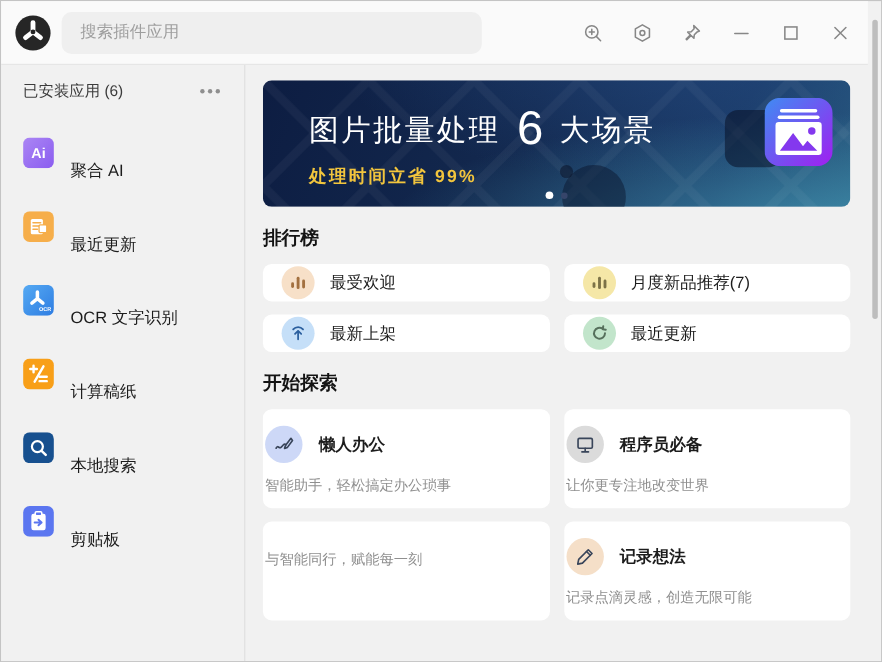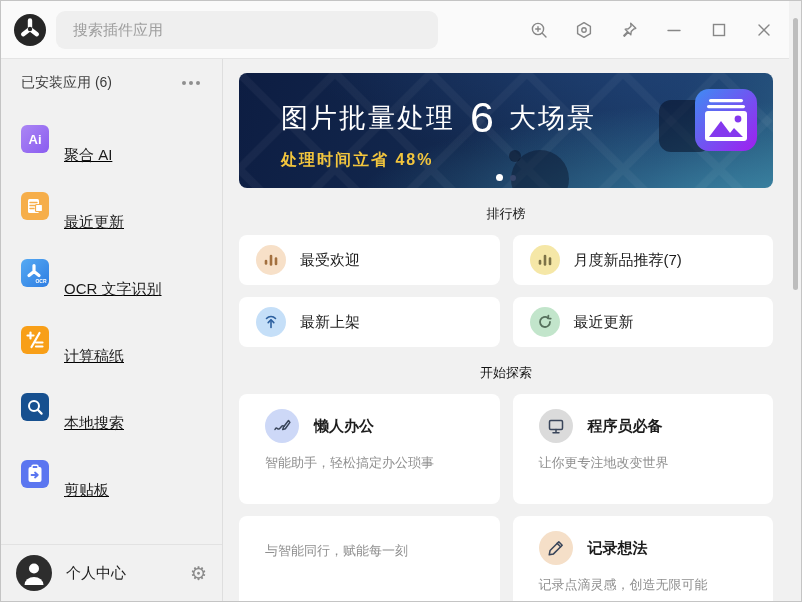--- a/index.html
+++ b/index.html
@@ -26,21 +26,21 @@
   .win-controls .wc { width:20px; height:20px; display:flex; align-items:center; justify-content:center; cursor:default; }
   
   .sidebar {
     position:absolute; top:58px; left:0; width:222px; bottom:0;
     background:#f1f1f1; border-right:1px solid #dedede;
   }
   .sb-header { display:flex; align-items:center; justify-content:space-between; padding:15px 20px 0 20px; }
   .sb-header-label { font-size:14px; color:#3c3c3c; }
   .more-dots { display:flex; gap:3px; padding:4px 2px; }
   .more-dots i { width:4px; height:4px; border-radius:50%; background:#8f8f8f; }
-  .app-list { margin-top:13px;text-decoration:underline; }
+  .app-list { margin-top:13px; }
   .app-item { display:flex; align-items:center; gap:15px; padding:7px 20px; cursor:default; }
   .app-item .badge { width:28px; height:28px; flex:0 0 auto; }
   .app-item .app-label { font-size:15px; color:#1c1c1c;margin-top:34px; }
   .sb-footer {
     position:absolute; left:0; right:0; bottom:0; height:57px;
     border-top:1px solid #e2e2e2; display:flex; align-items:center; padding:0 15px;
   }
   .avatar { width:36px; height:36px; }
   .sb-footer-label { margin-left:14px; font-size:15px; color:#1c1c1c; }
   .gear { margin-left:auto; font-size:19px; color:#8a8a8a; line-height:1; cursor:default; }
@@ -68,29 +68,29 @@
   .banner-title { display:flex; align-items:center; gap:15px; font-weight:normal; }
   .bt-prefix,.bt-suffix { font-size:27px; letter-spacing:2px; }
   .bt-number { font-size:43px; line-height:1; }
   .banner-subtitle { margin-top:11px; font-size:16px; font-weight:bold; color:#f2c53d; letter-spacing:2px; }
   .banner-art { position:absolute; right:16px; top:16px; z-index:2; }
   .banner-art-shadow { position:absolute; right:62px; top:27px; width:52px; height:52px; border-radius:12px; background:rgba(8,17,38,.55); z-index:1; }
   .banner-dots { position:absolute; bottom:7px; left:50%; transform:translateX(-50%); display:flex; align-items:center; gap:7px; z-index:3; }
   .bdot { width:6px; height:6px; border-radius:50%; background:#36456a; cursor:default; }
   .bdot.active { width:7px; height:7px; background:#ffffff; }
   
-  .section-title { margin:17px 0 12px 0; font-size:13px; font-weight:normal; color:#141414;text-align:center; }
+  .section-title { margin:17px 0 12px 0; font-size:17px; font-weight:bold; color:#141414; }
   .card-grid { display:grid; grid-template-columns:1fr 1fr; gap:12px 13px; }
   .rank-card {
-    height:50px; background:#fff; border-radius:8px;
+    height:34px; background:#fff; border-radius:8px;
     display:flex; align-items:center; gap:14px; padding:0 17px; cursor:default;
   }
   .rank-icon { width:30px; height:30px; border-radius:50%; display:flex; align-items:center; justify-content:center; flex:0 0 auto; }
   .rank-label { font-size:15px; color:#1c1c1c; }
-  .explore-card { height:110px; background:#fff; border-radius:8px; padding:15px 26px; cursor:default; }
+  .explore-card { height:90px; background:#fff; border-radius:8px; padding:15px 2px; cursor:default; }
   .explore-head { display:flex; align-items:center; gap:15px; }
   .explore-icon { width:34px; height:34px; border-radius:50%; display:flex; align-items:center; justify-content:center; flex:0 0 auto; }
   .explore-label { font-size:15px; font-weight:bold; color:#1c1c1c; }
   .explore-desc { margin-top:11px; font-size:13px; color:#8f8f8f; }
   
   .bg-peach { background:#f7e0c8; } .bg-yellow { background:#f5e7a7; }
   .bg-blue  { background:#c5dff8; } .bg-green  { background:#c2e5cb; }
   .bg-lav   { background:#cdd8f7; } .bg-gray   { background:#dbdbdb; }
   .bg-sky   { background:#c3ddf6; } .bg-sand   { background:#f5dfc8; }
 </style>
@@ -216,43 +216,34 @@
         <svg class="badge" viewBox="0 0 28 28">
           <rect width="28" height="28" rx="6" fill="#5b76f0"></rect>
           <rect x="7.5" y="7" width="13" height="15" rx="2" fill="#ffffff"></rect>
           <rect x="11" y="5.2" width="6" height="3.6" rx="1.2" fill="#5b76f0" stroke="#ffffff" stroke-width="1.4"></rect>
           <path d="M10.5 15 h6 M14 12.5 l2.8 2.5 -2.8 2.5" fill="none" stroke="#5b76f0" stroke-width="1.8" stroke-linecap="round" stroke-linejoin="round"></path>
         </svg>
         <span class="app-label">剪贴板</span>
       </div>
     </div>
 
-    <div class="sb-footer">
-      <svg class="avatar" viewBox="0 0 36 36">
-        <circle cx="18" cy="18" r="18" fill="#2d2d2d"></circle>
-        <circle cx="18" cy="13.5" r="5" fill="#ffffff"></circle>
-        <path d="M8.5 30 a9.5 8 0 0 1 19 0 z" fill="#ffffff"></path>
-      </svg>
-      <span class="sb-footer-label">个人中心</span>
-      <span class="gear">⚙</span>
-    </div>
   </div>
 
   <div class="main">
 
     <div class="banner">
       <div class="banner-ball"></div>
       <div class="banner-ball2"></div>
       <div class="banner-text">
         <div class="banner-title">
           <span class="bt-prefix">图片批量处理</span>
           <span class="bt-number">6</span>
           <span class="bt-suffix">大场景</span>
         </div>
-        <div class="banner-subtitle">处理时间立省 48%</div>
+        <div class="banner-subtitle">处理时间立省 99%</div>
       </div>
       <div class="banner-art-shadow"></div>
       <svg class="banner-art" width="62" height="62" viewBox="0 0 62 62">
         <defs>
             <linearGradient id="gImg" x1="0" y1="0" x2="1" y2="1">
               <stop offset="0" stop-color="#3f8cf3"></stop>
               <stop offset="1" stop-color="#a11ef0"></stop>
             </linearGradient>
           </defs>
         <rect width="62" height="62" rx="14" fill="url(#gImg)"></rect>

